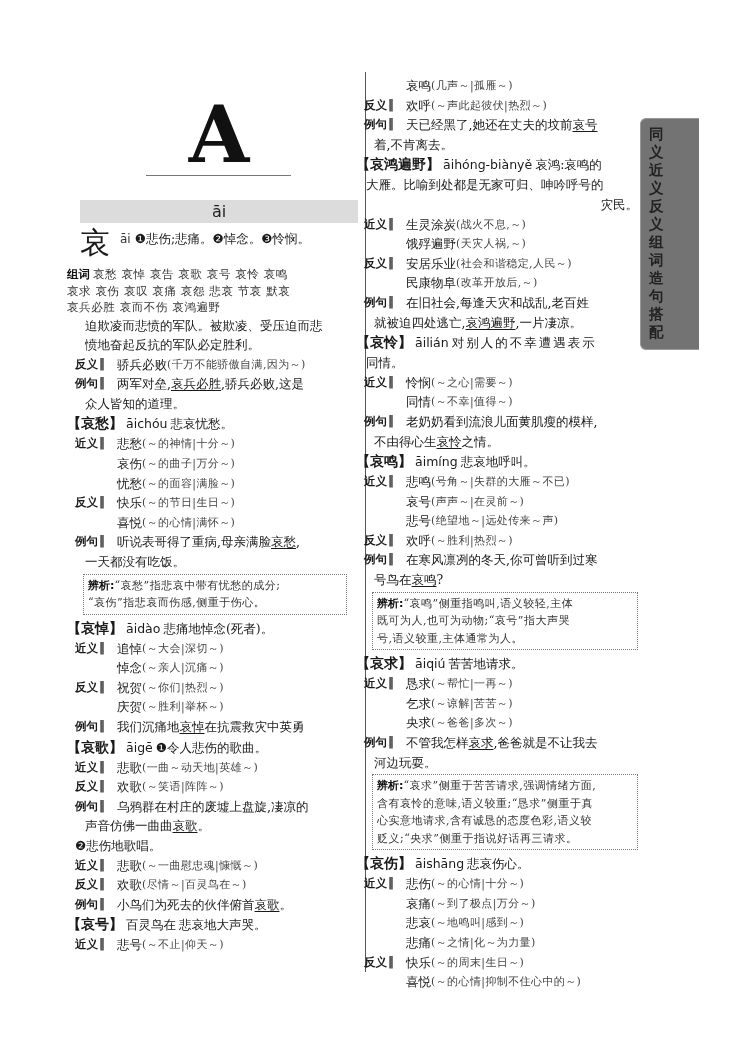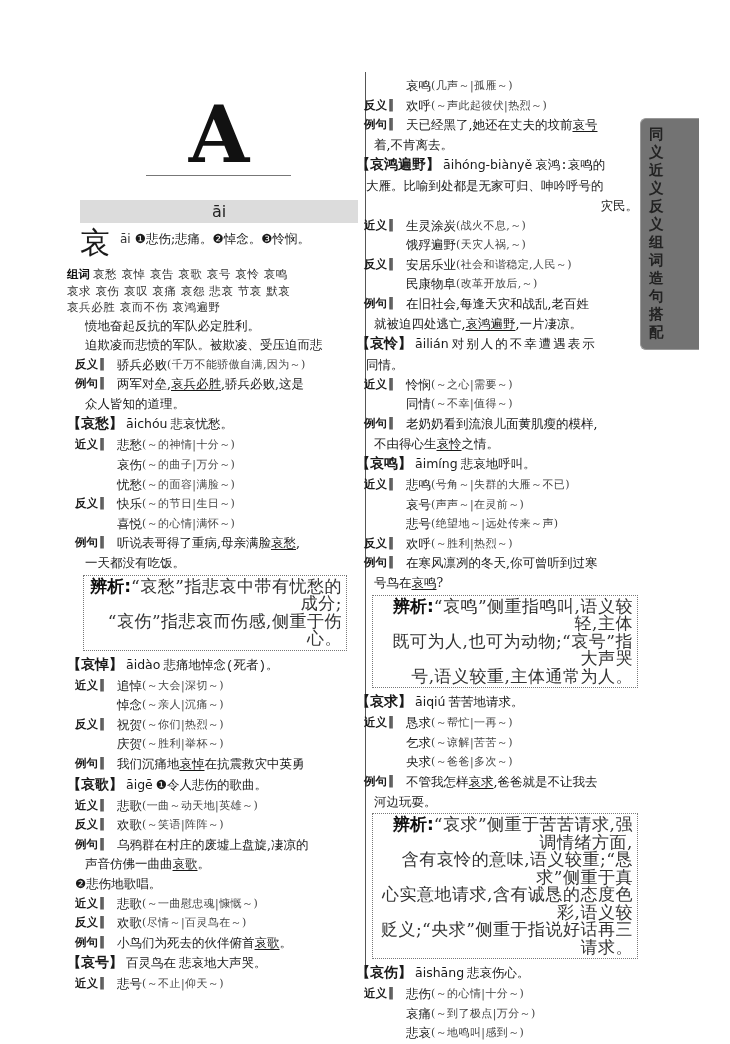--- a/index.html
+++ b/index.html
@@ -16,32 +16,32 @@
   .headchar { position: absolute; left: 80px; top: 226px; font-size: 30px; line-height: 34px; font-family: "DejaVu Serif", serif; }
   .head-def { position: absolute; left: 120px; top: 230px; font-size: 12.5px; line-height: 18px; }
   .head-def .py { font-family: "DejaVu Sans", sans-serif; font-size: 12px; margin-right: 4px; color: #333; }
 
   .block { position: absolute; font-size: 12.5px; line-height: 19.6px; }
   .zuci { font-size: 11.5px; line-height: 16.5px; color: #333; letter-spacing: 0.6px; }
   .zuci b { font-family: "DejaVu Sans", sans-serif; font-weight: bold; color: #111; letter-spacing: 0; margin-right: 3px; }
 
   .entry-title { font-size: 14px; font-weight: bold; line-height: 20px; }
   .entry-title .py { font-family: "DejaVu Sans", sans-serif; font-weight: normal; font-size: 12.5px; margin: 0 3px; }
-  .entry-title .def { font-weight: normal; font-size: 12.5px; font-family: Liberation Mono, monospace; }
+  .entry-title .def { font-weight: normal; font-size: 12.5px; }
   .row { display: flex; line-height: 19.6px; }
   .lab { width: 50px; flex: none; padding-left: 8px; font-family: "DejaVu Sans", sans-serif; font-weight: bold; font-size: 11.5px; }
   .lab::after { content: "‖"; font-weight: bold; margin-left: 1px; }
   .lab.empty::after { content: ""; }
   .word { font-size: 12.5px; }
   .paren { font-size: 11px; color: #444; letter-spacing: 0.4px; }
   .sent { font-size: 12.5px; }
   .cont { padding-left: 18px; font-size: 12.5px; line-height: 19.6px; }
   .u { text-decoration: underline; text-underline-offset: 2px; }
 
-  .note { border: 1px dotted #777; padding: 2px 4px; margin: 2px 0 3px 16px; font-size: 17px; line-height: 17.5px; color: #333; letter-spacing: 0.5px; text-align: right; }
+  .note { border: 1px dotted #777; padding: 2px 4px; margin: 2px 0 3px 16px; font-size: 11px; line-height: 17.5px; color: #333; letter-spacing: 0.5px; }
   .note b { font-family: "DejaVu Sans", sans-serif; color: #111; letter-spacing: 0; }
 
   .side-tab { position: absolute; left: 640px; top: 118px; width: 59px; height: 232px; background: #737373;
     border: 1px solid #999; border-right: none; border-radius: 6px 0 0 6px; }
   .side-tab-text { position: absolute; left: 8px; top: 6px; width: 16px; font-family: "DejaVu Sans", sans-serif;
     font-weight: bold; font-size: 14.5px; line-height: 18px; color: #222; word-break: break-all; }
 </style>
 </head>
 <body>
 
@@ -56,22 +56,22 @@
 </div>
 
 <div class="block" style="left:67px; top:266px; width:280px;">
   <div class="zuci">
     <div><b>组词</b><span>哀愁 哀悼 哀告 哀歌 哀号 哀怜 哀鸣</span></div>
     <div>哀求 哀伤 哀叹 哀痛 哀怨 悲哀 节哀 默哀</div>
     <div>哀兵必胜 哀而不伤 哀鸿遍野</div>
   </div>
 
   <div>
+    <div class="cont">迫欺凌而悲愤的军队。被欺凌、受压迫而悲</div>
     <div class="cont">愤地奋起反抗的军队必定胜利。</div>
-    <div class="cont">迫欺凌而悲愤的军队。被欺凌、受压迫而悲</div>
     <div class="row">
         <span class="lab">反义</span>
         <span class="word">骄兵必败</span>
         <span class="paren">(千万不能骄傲自满,因为～)</span>
       </div>
     <div class="row">
         <span class="lab">例句</span>
         <span class="sent"><span>两军对垒,</span><span class="u">哀兵必胜</span><span>,骄兵必败,这是</span></span>
       </div>
     <div class="cont">众人皆知的道理。</div>

